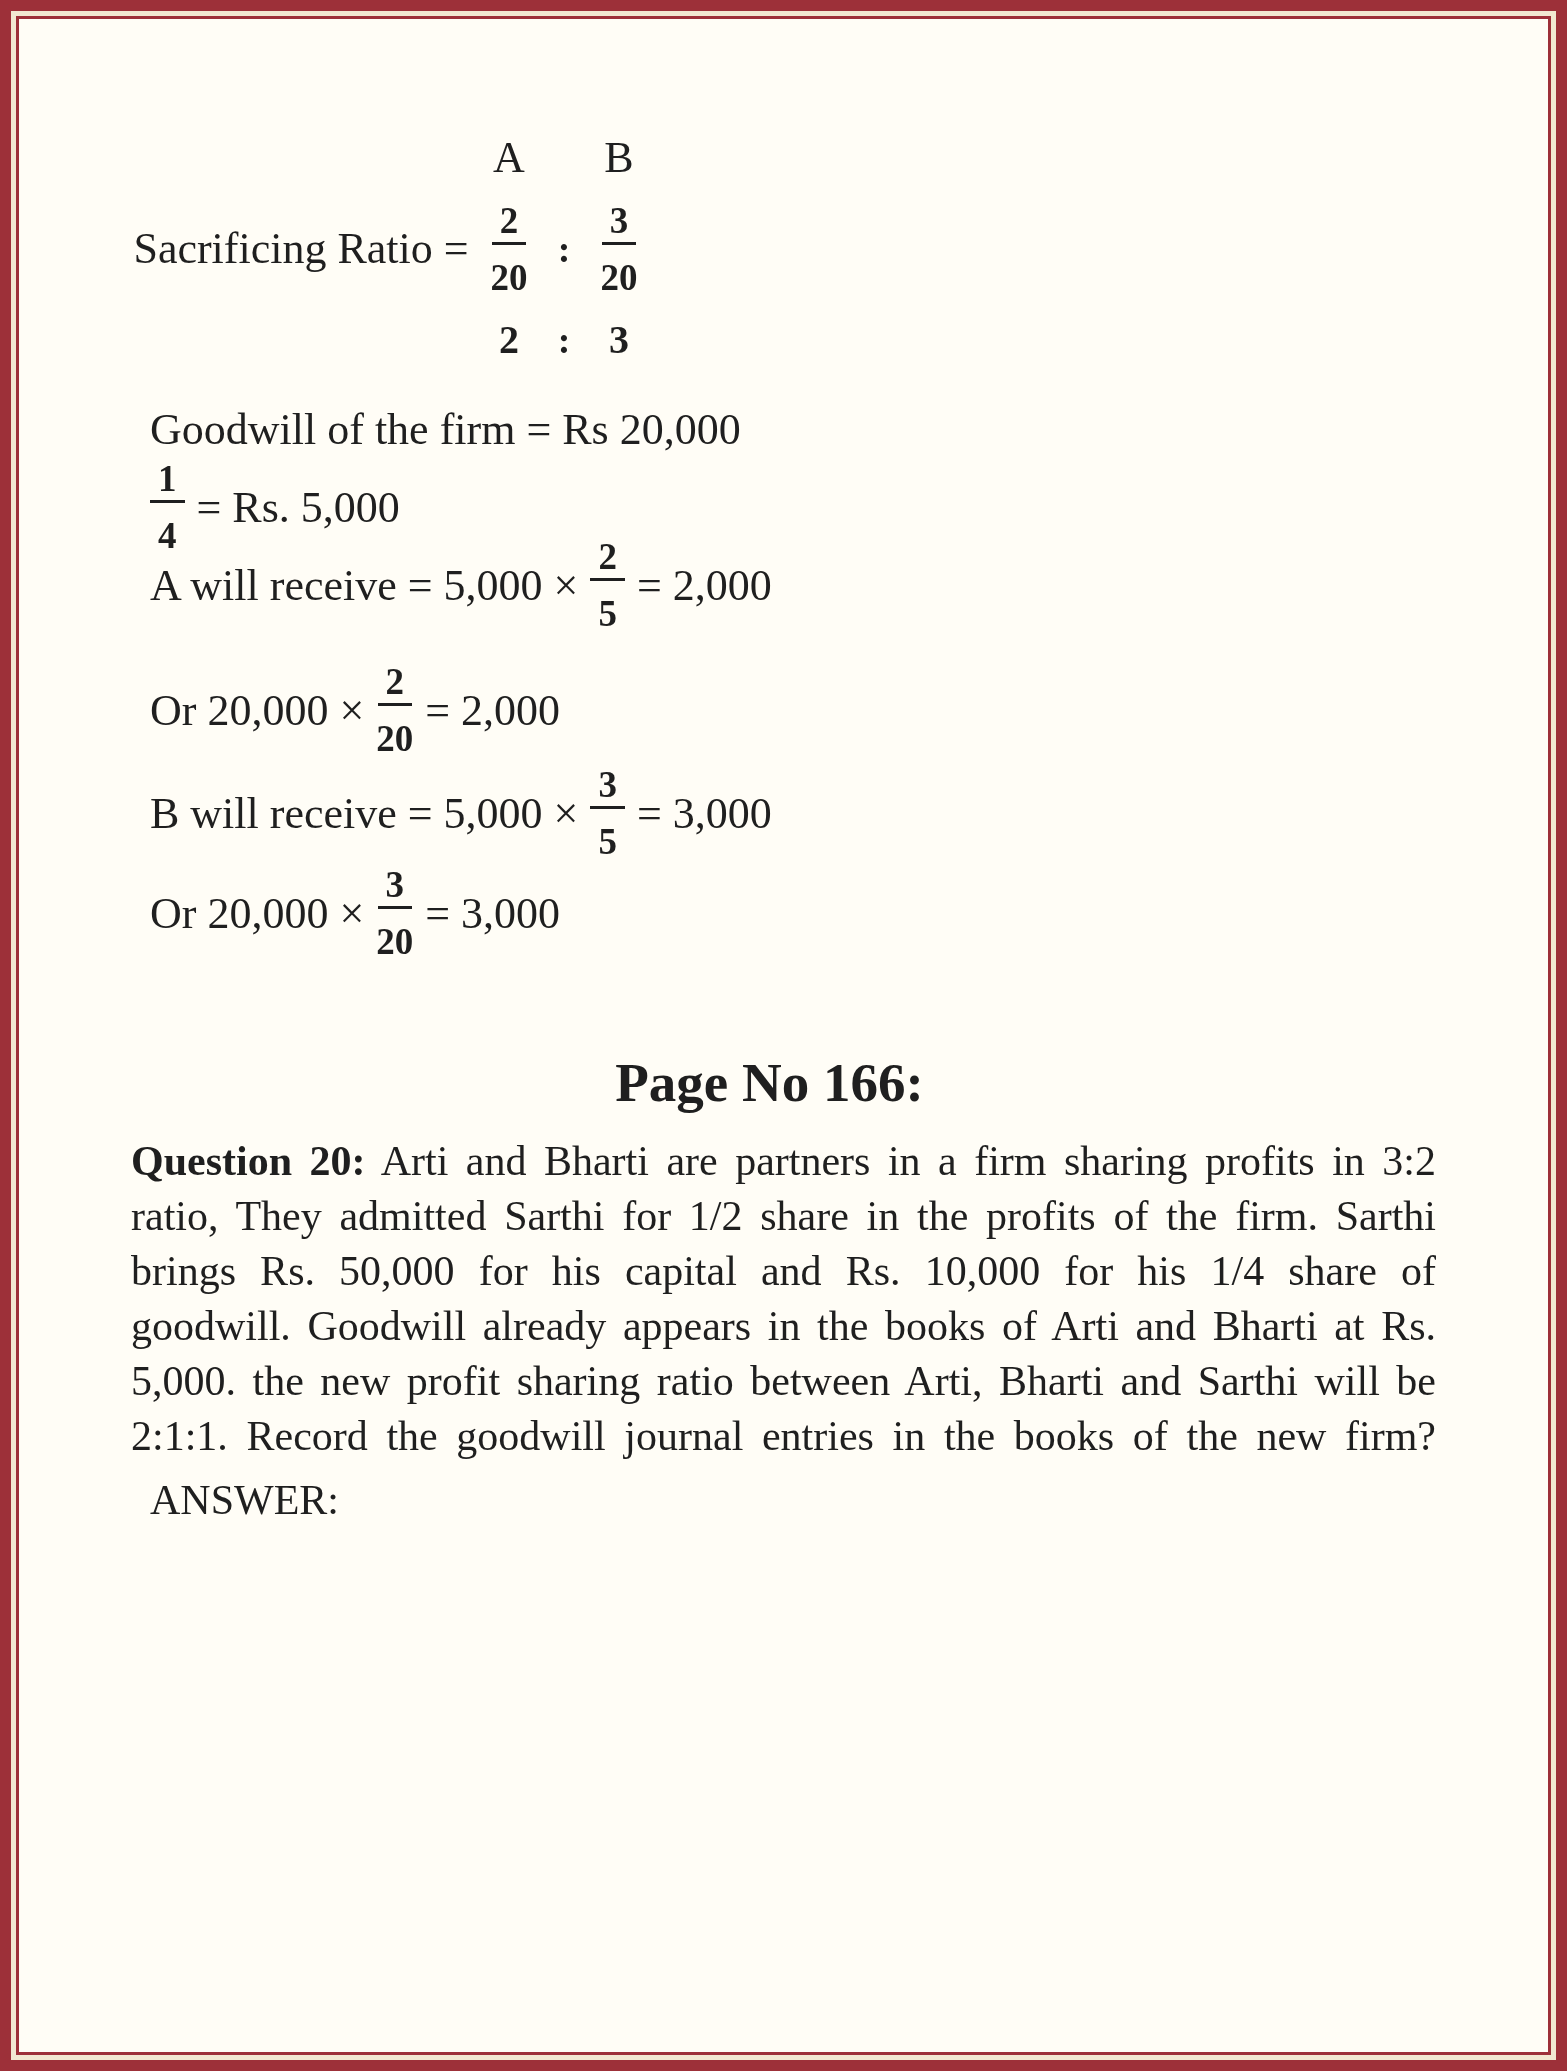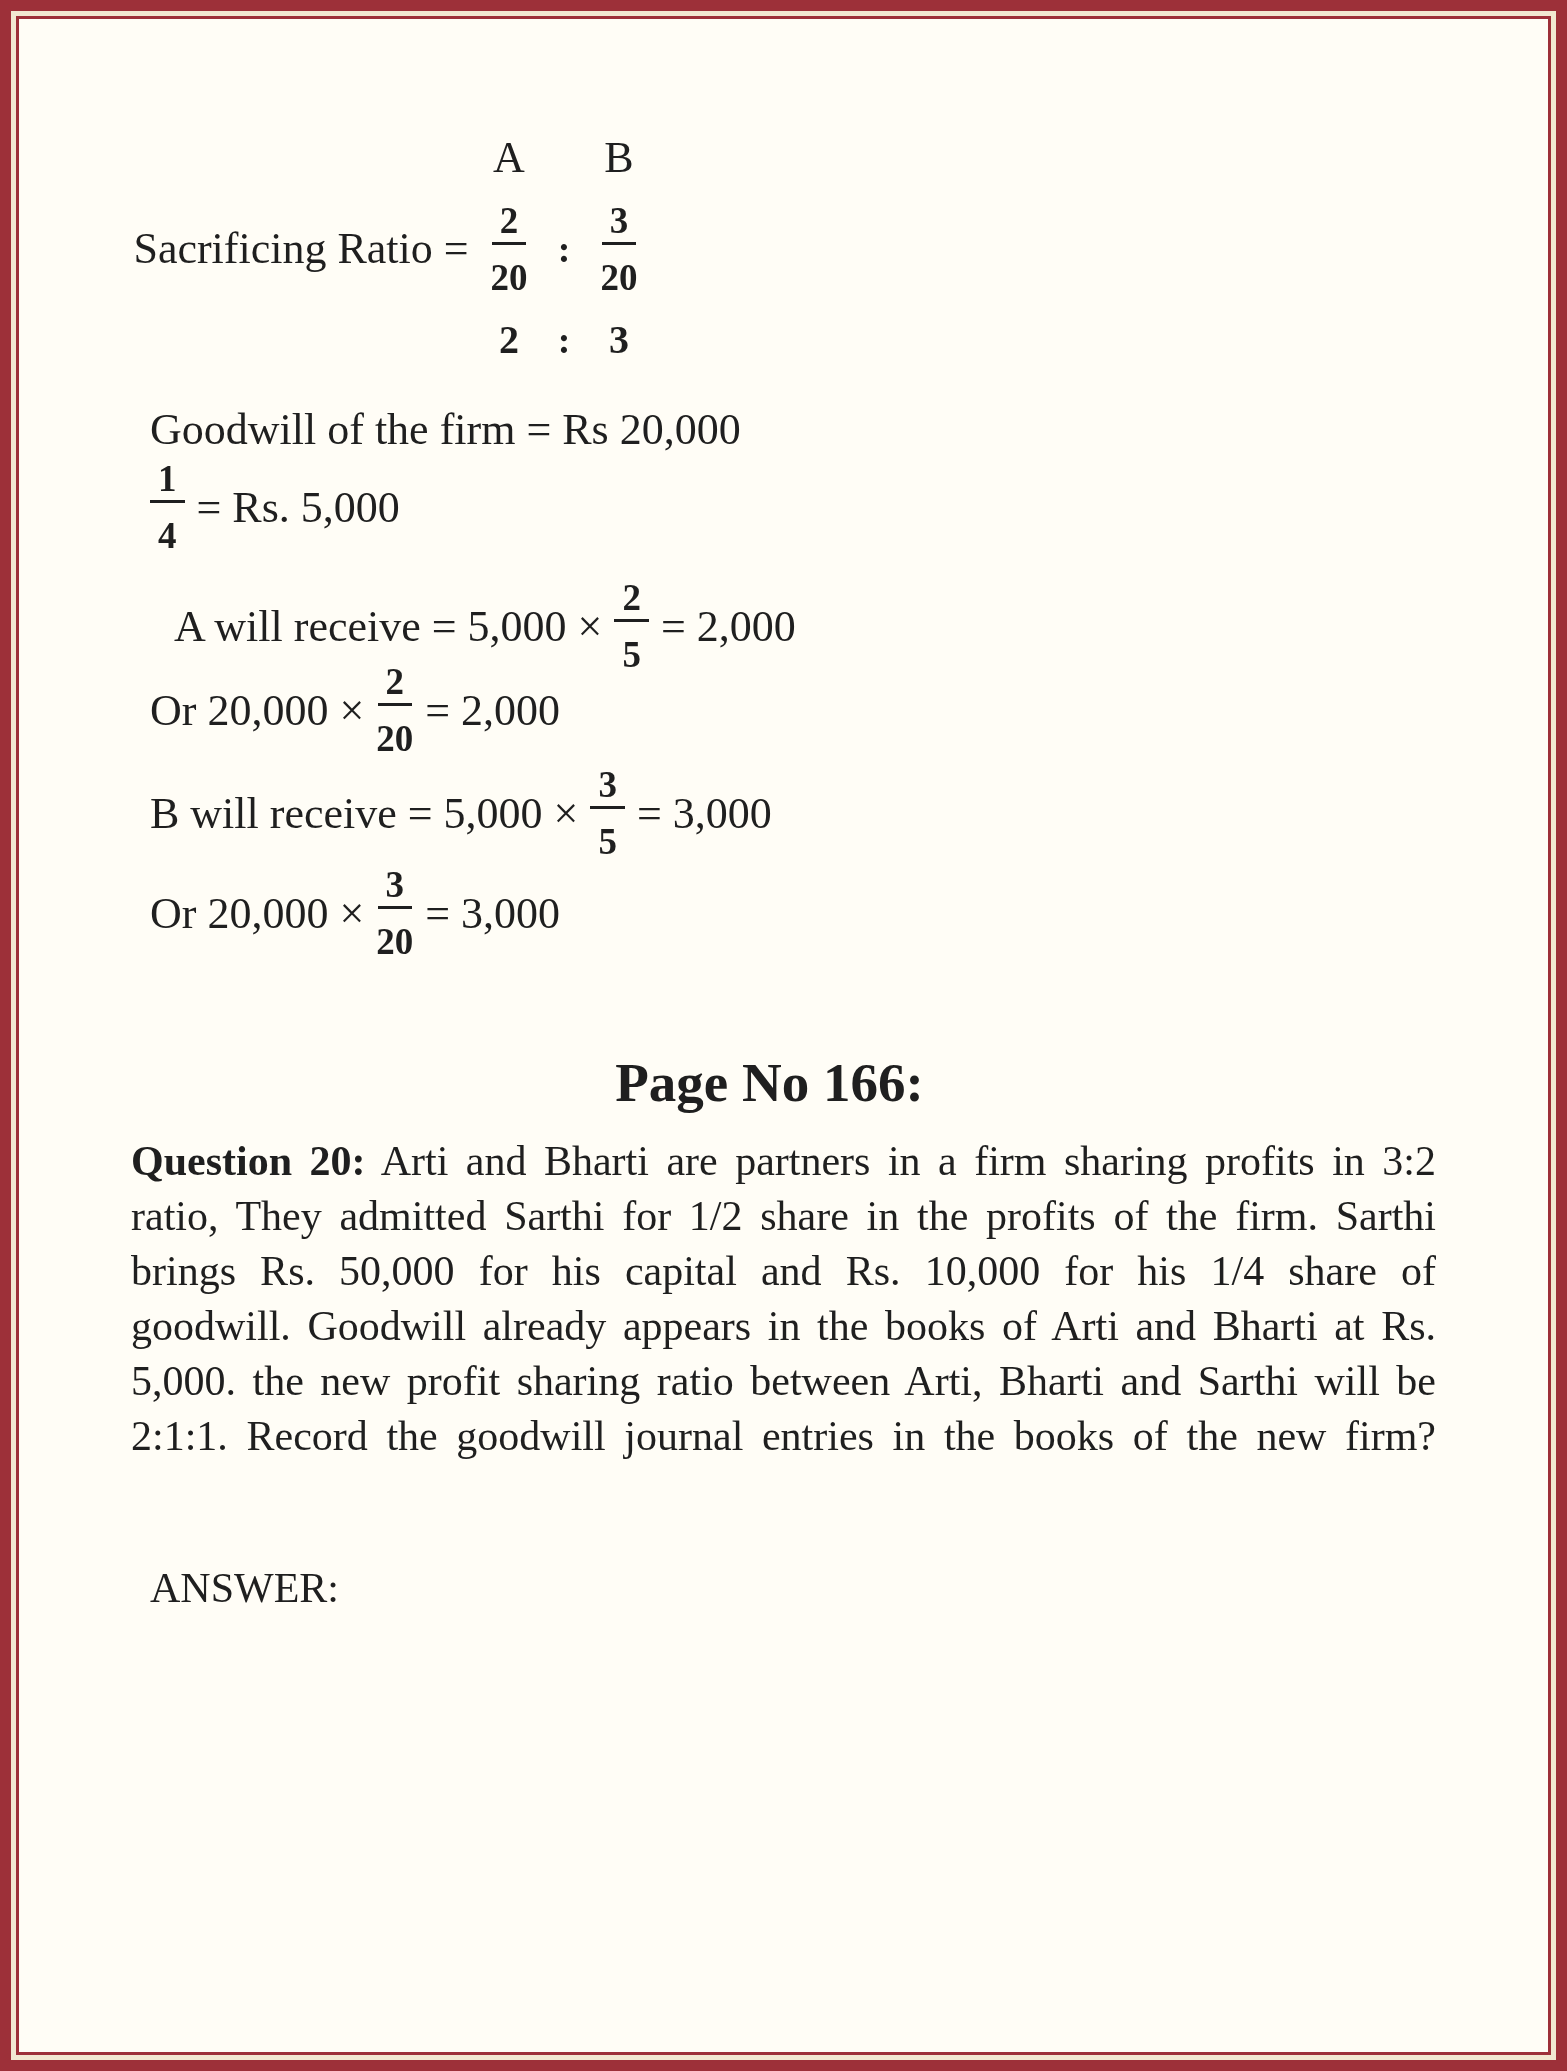--- a/index.html
+++ b/index.html
@@ -50,21 +50,21 @@
   .plain-line { position:absolute; left:131px; font-size:44px; line-height:50px; white-space:nowrap;margin-top:12px; }
 
   
   .page-heading {
     position:absolute; left:98px; width:1305px; top:1037px;
     text-align:center; font-weight:bold; font-size:55px; line-height:54px;
   }
   .question-block { position:absolute; left:112px; width:1305px; top:1115px; font-size:42px; }
   .q-line { line-height:55px; text-align:justify; text-align-last:justify; }
   .q-label { font-weight:bold;margin-top:35px; }
-  .answer-line { position:absolute; left:131px; top:1542px; font-size:42px; line-height:54px; }
+  .answer-line { position:absolute; left:131px; top:1454px; font-size:42px; line-height:54px; }
 </style>
 </head>
 <body>
 
 <div class="frame-outer"></div>
 <div class="frame-gap"></div>
 <div class="frame-line"></div>
 
 <div class="page">
 
@@ -98,21 +98,21 @@
   <div class="plain-line" style="top:374px;">Goodwill of the firm = Rs 20,000</div>
 
   <div class="math-line" style="top:448px; height:80px;">
     <span class="frac">
       <span class="num">1</span>
       <span class="den">4</span>
     </span>
     <span>= Rs. 5,000</span>
   </div>
 
-  <div class="math-line" style="top:567px; height:80px;margin-left:24px;">
+  <div class="math-line" style="top:526px; height:80px;">
     <span>A will receive = 5,000 ×</span>
     <span class="frac">
       <span class="num">2</span>
       <span class="den">5</span>
     </span>
     <span>= 2,000</span>
   </div>
 
   <div class="math-line" style="top:651px; height:80px;">
     <span>Or 20,000 ×</span>

